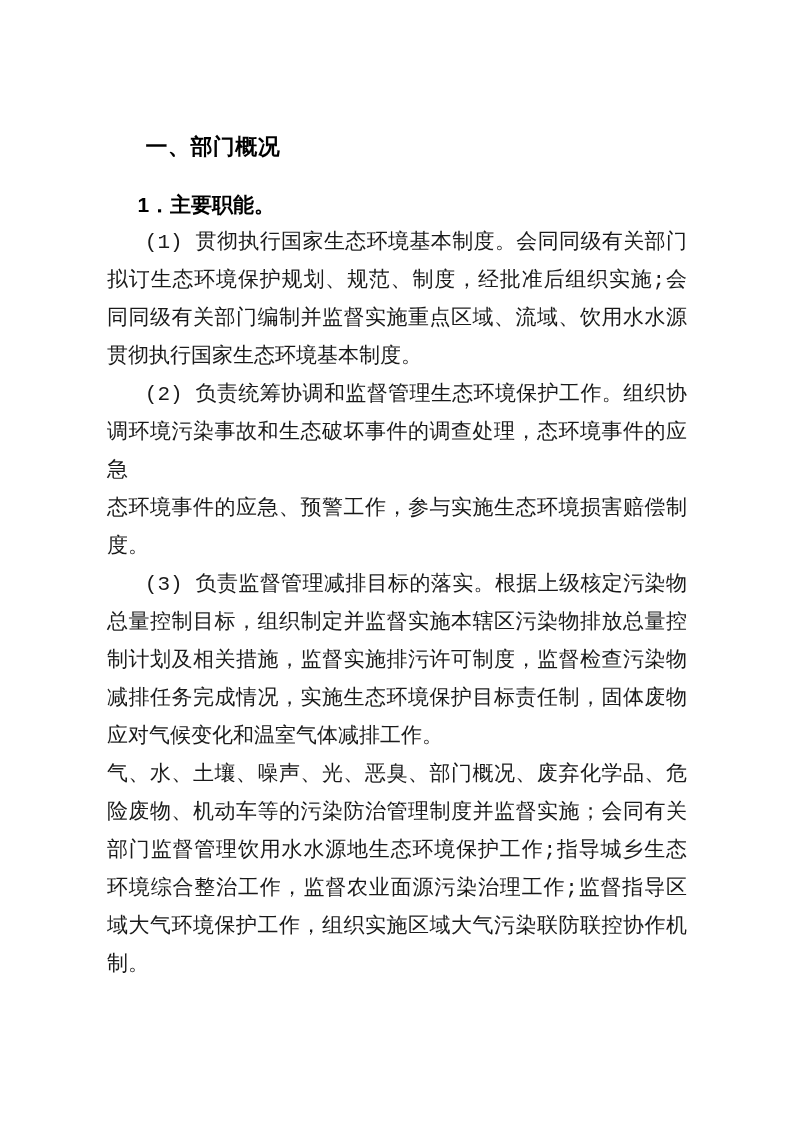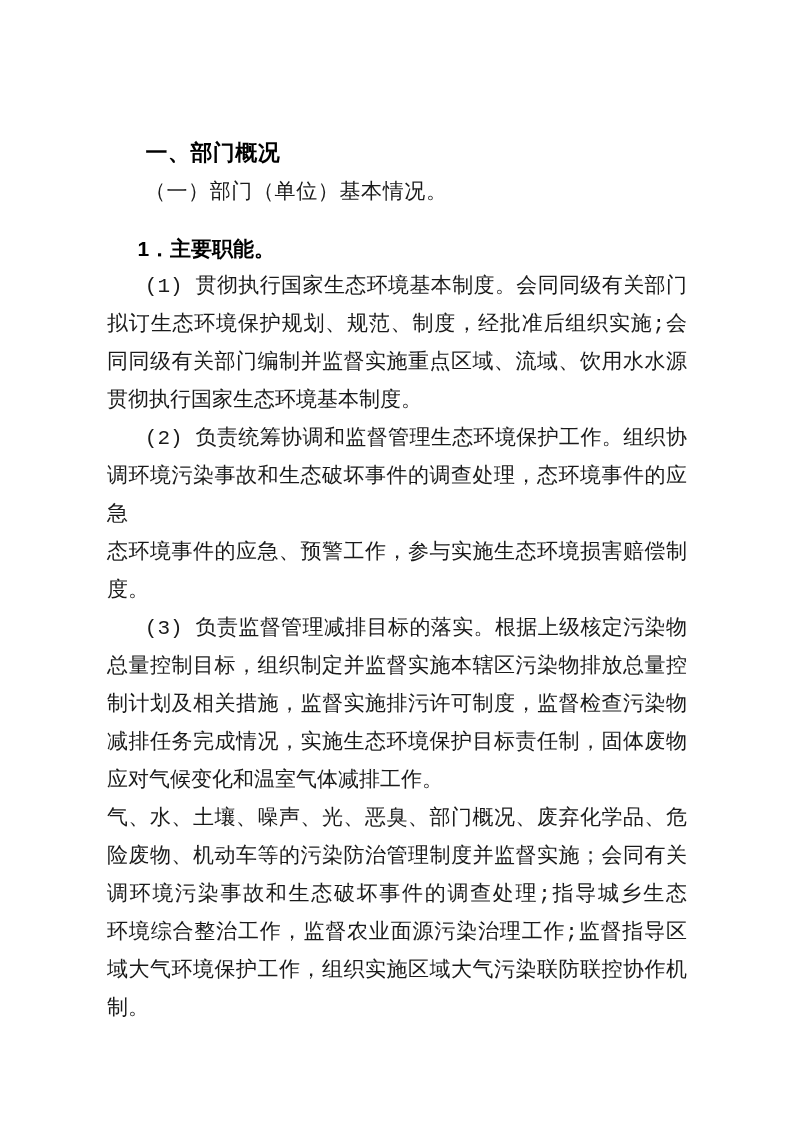--- a/index.html
+++ b/index.html
@@ -10,21 +10,21 @@
   .page {
     position: relative;
     width: 793px;
     height: 1122px;
     background: #ffffff;
     overflow: hidden;
   }
   .content {
     position: absolute;
     left: 107px;
-    top: 134px;
+    top: 128px;
     width: 580px;
   }
   .content * {
     margin: 0;
   }
   .h1 {
     font-family: "Liberation Sans", "DejaVu Sans", sans-serif;
     font-weight: 700;
     font-size: 22px;
     line-height: 38px;
@@ -66,21 +66,20 @@
   .para .line.last {
     text-align-last: left;
   }
 </style>
 </head>
 <body>
 
 <div class="page">
   <div class="content">
     <div class="h1">一、部门概况</div>
-    <div class="sub">（一）部门（单位）基本情况。</div>
     <div class="h2">1．主要职能。</div>
     <div id="paragraphs">
         <div class="para">
           <div class="line first">(1) 贯彻执行国家生态环境基本制度。会同同级有关部门</div>
           <div class="line">拟订生态环境保护规划、规范、制度，经批准后组织实施;会</div>
           <div class="line">同同级有关部门编制并监督实施重点区域、流域、饮用水水源</div>
           <div class="line last">贯彻执行国家生态环境基本制度。</div>
         </div>
         <div class="para">
           <div class="line first">(2) 负责统筹协调和监督管理生态环境保护工作。组织协</div>
@@ -91,20 +90,20 @@
         <div class="para">
           <div class="line first">(3) 负责监督管理减排目标的落实。根据上级核定污染物</div>
           <div class="line">总量控制目标，组织制定并监督实施本辖区污染物排放总量控</div>
           <div class="line">制计划及相关措施，监督实施排污许可制度，监督检查污染物</div>
           <div class="line">减排任务完成情况，实施生态环境保护目标责任制，固体废物</div>
           <div class="line last">应对气候变化和温室气体减排工作。</div>
         </div>
         <div class="para">
           <div class="line">气、水、土壤、噪声、光、恶臭、部门概况、废弃化学品、危</div>
           <div class="line">险废物、机动车等的污染防治管理制度并监督实施；会同有关</div>
-          <div class="line">调环境污染事故和生态破坏事件的调查处理;指导城乡生态</div>
+          <div class="line">部门监督管理饮用水水源地生态环境保护工作;指导城乡生态</div>
           <div class="line">环境综合整治工作，监督农业面源污染治理工作;监督指导区</div>
           <div class="line">域大气环境保护工作，组织实施区域大气污染联防联控协作机</div>
           <div class="line last">制。</div>
         </div>
       </div>
   </div>
 </div>
 
 </body></html>

